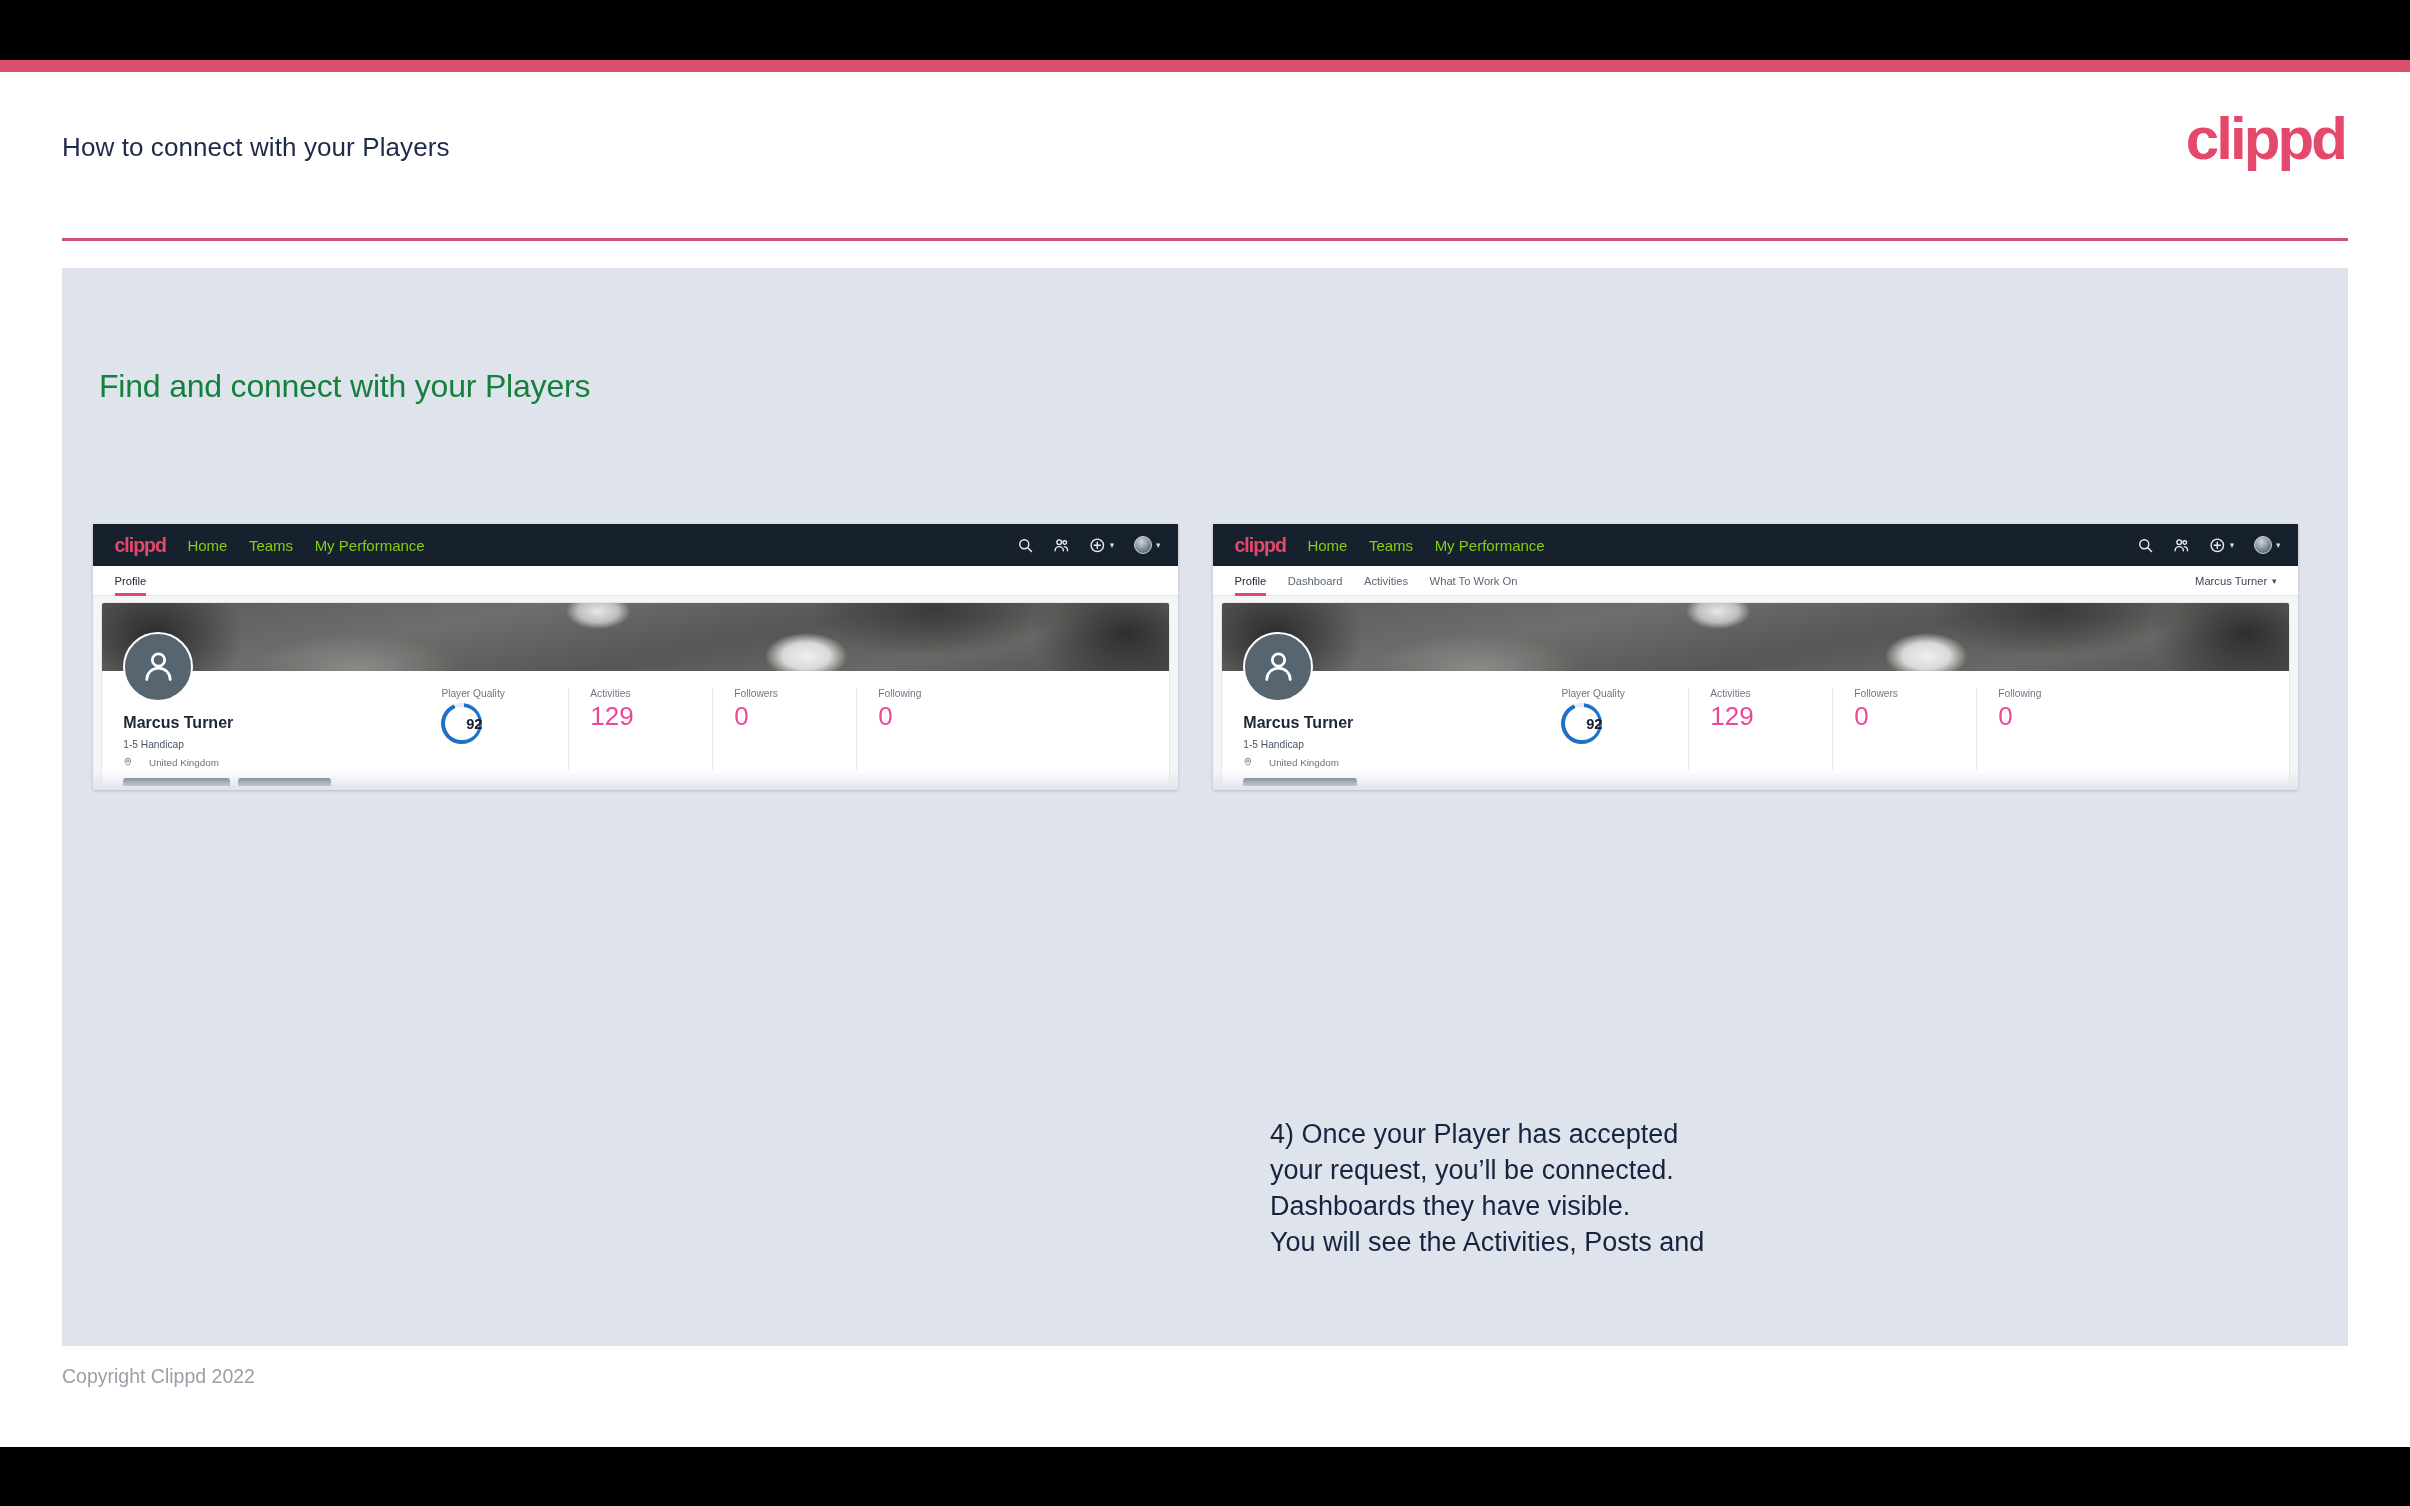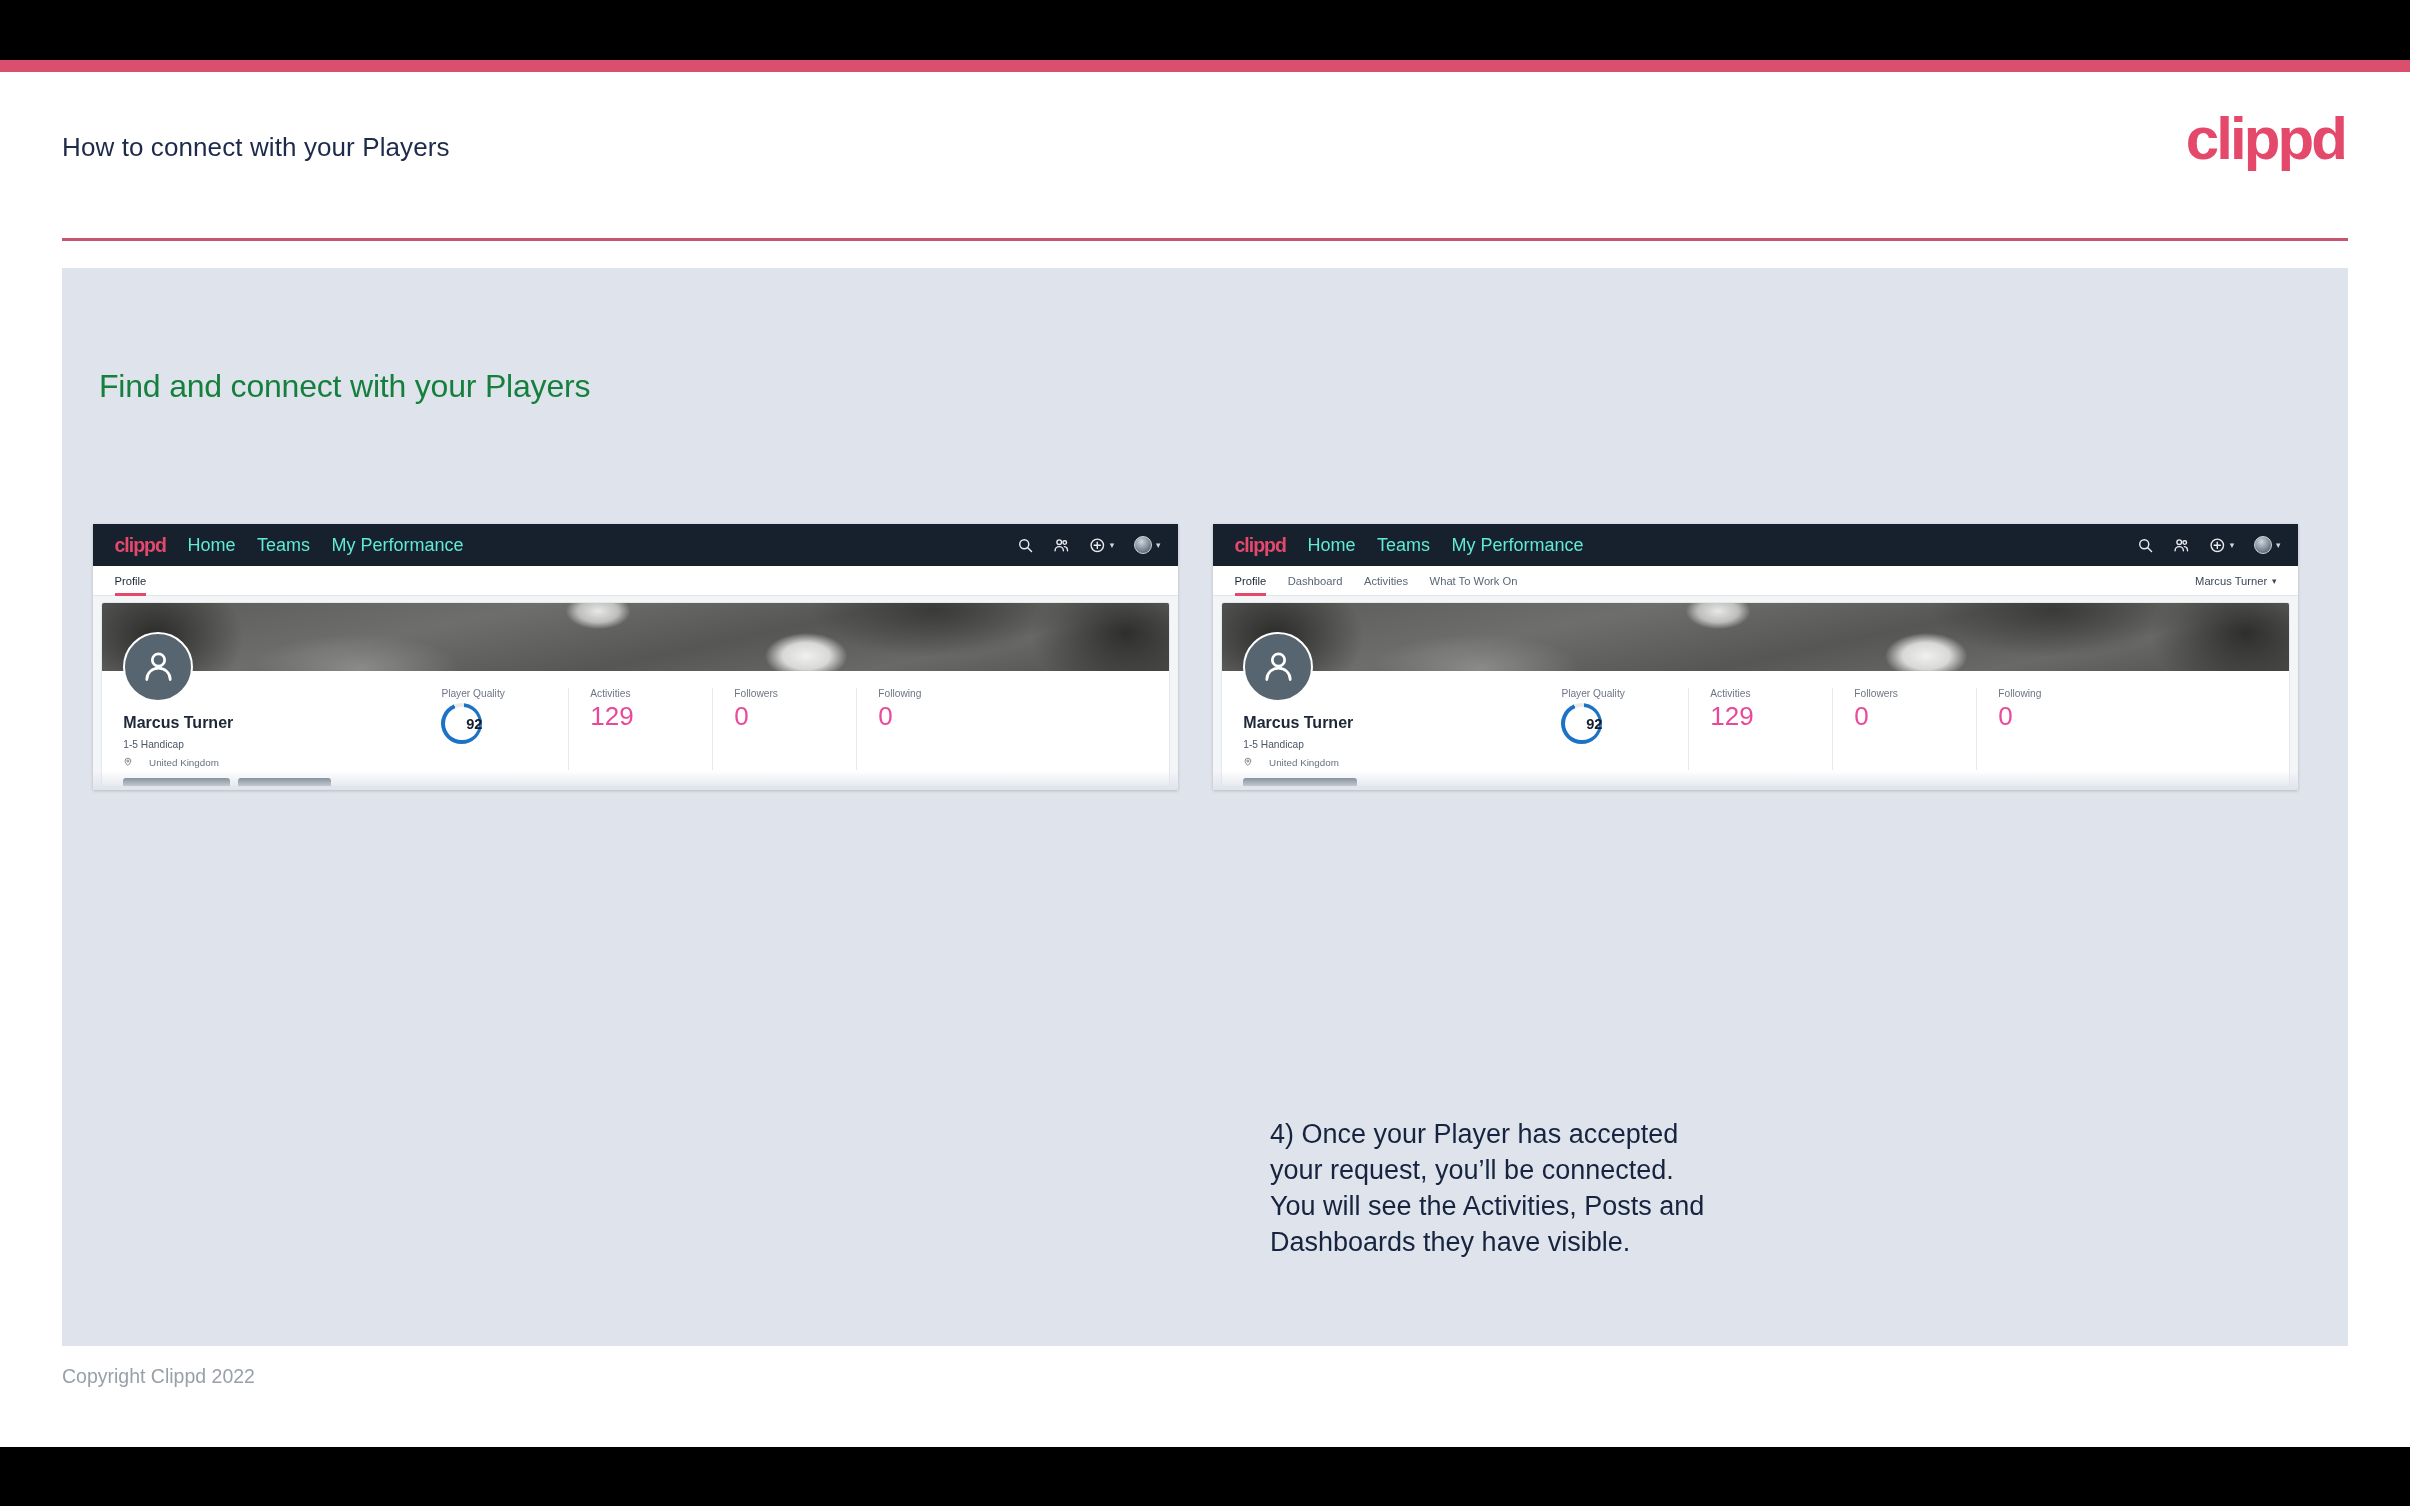--- a/index.html
+++ b/index.html
@@ -59,21 +59,21 @@
   
   .app-nav {
     position:relative; width:100%; height:42px;
     background:#17212e; display:flex; align-items:center;
   }
   .app-logo {
     margin-left:21.5px; font-size:19.5px; font-weight:bold; color:#e4486b;
     letter-spacing:-1px;
   }
   .app-nav-links { display:flex; align-items:center; margin-left:21.5px; gap:21.5px; }
-  .app-nav-links span { font-size:18px; color:#5eead4; }
+  .app-nav-links span { font-size:15px; color:#84cc16; }
   .app-nav-right {
     position:absolute; right:17.6px; top:0; height:42px;
     display:flex; align-items:center; gap:19.5px;
   }
   .nav-ico { width:16.6px; height:16.6px; display:block; }
   .nav-ico svg { width:100%; height:100%; display:block; }
   .avatar-sm {
     width:18.5px; height:18.5px; border-radius:50%;
     background: radial-gradient(circle at 40% 30%, #cfd6dd 0%, #7d8a95 55%, #3e4a55 100%);
     border:1px solid #cfd4da;
@@ -397,21 +397,21 @@
       </div>
 
       <div class="shot-fade"></div>
     </div>
 
   </div>
 
   <div class="caption cap-right">
     <div>4) Once your Player has accepted</div>
     <div>your request, you’ll be connected.</div>
+    <div>Dashboards they have visible.</div>
     <div>You will see the Activities, Posts and</div>
-    <div>Dashboards they have visible.</div>
   </div>
 
   <div class="footer">Copyright Clippd 2022</div>
 
   <div class="bar-black-bot"></div>
 </div>
 
 
 </body></html>

